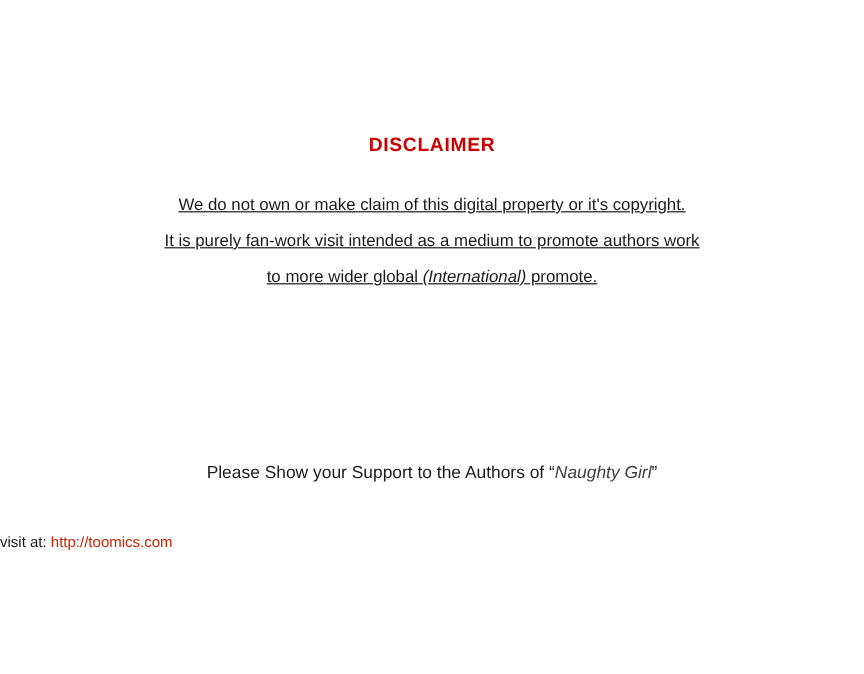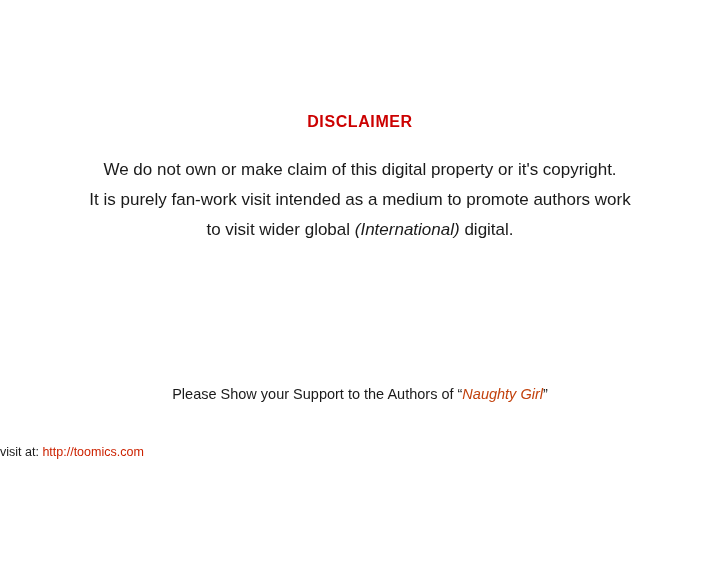--- a/index.html
+++ b/index.html
@@ -32,24 +32,25 @@
     letter-spacing: 0.6px;
   }
   .disclaimer-body {
     position: absolute;
     top: 155px;
     left: 0;
     width: 720px;
     text-align: center;
   }
   .disclaimer-body .line {
-    font-size: 17px;
+    font-size: 14px;
     line-height: 30px;
     color: #1a1a1a;
     white-space: nowrap;
+    text-decoration: underline;
   }
   .support-block {
     position: absolute;
     top: 379px;
     left: 0;
     width: 720px;
     text-align: center;
   }
   .support-block .line {
     font-size: 14.5px;
@@ -60,38 +61,38 @@
     position: absolute;
     top: 443px;
     left: 0;
     width: 720px;
     text-align: left;
     font-size: 12.5px;
     line-height: 18px;
     color: #1a1a1a;
   }
   .italic { font-style: italic; }
-  .red { color: #c2410c; }
+  .red { color: #404040; }
   .link {
     color: #cc2200;
     text-decoration: none;
   }
   .nowrap { white-space: nowrap; }
 </style>
 </head>
 <body>
 
 <div class="page">
 
   <div class="disclaimer-title">DISCLAIMER</div>
 
   <div class="disclaimer-body">
     <div class="line">We do not own or make claim of this digital property or it's copyright.</div>
     <div class="line">It is purely fan-work visit intended as a medium to promote authors work</div>
-    <div class="line"><span>to visit wider global </span><span class="italic">(International)</span><span> digital.</span></div>
+    <div class="line"><span>to more wider global </span><span class="italic">(International)</span><span> promote.</span></div>
   </div>
 
   <div class="support-block">
     <div class="line nowrap"><span>Please Show your Support to the Authors of “</span><span class="italic red">Naughty Girl</span><span>”</span></div>
   </div>
 
   <div class="visit-block"><span>visit at: </span><a class="link" href="#">http://toomics.com</a></div>
 
 </div>
 

